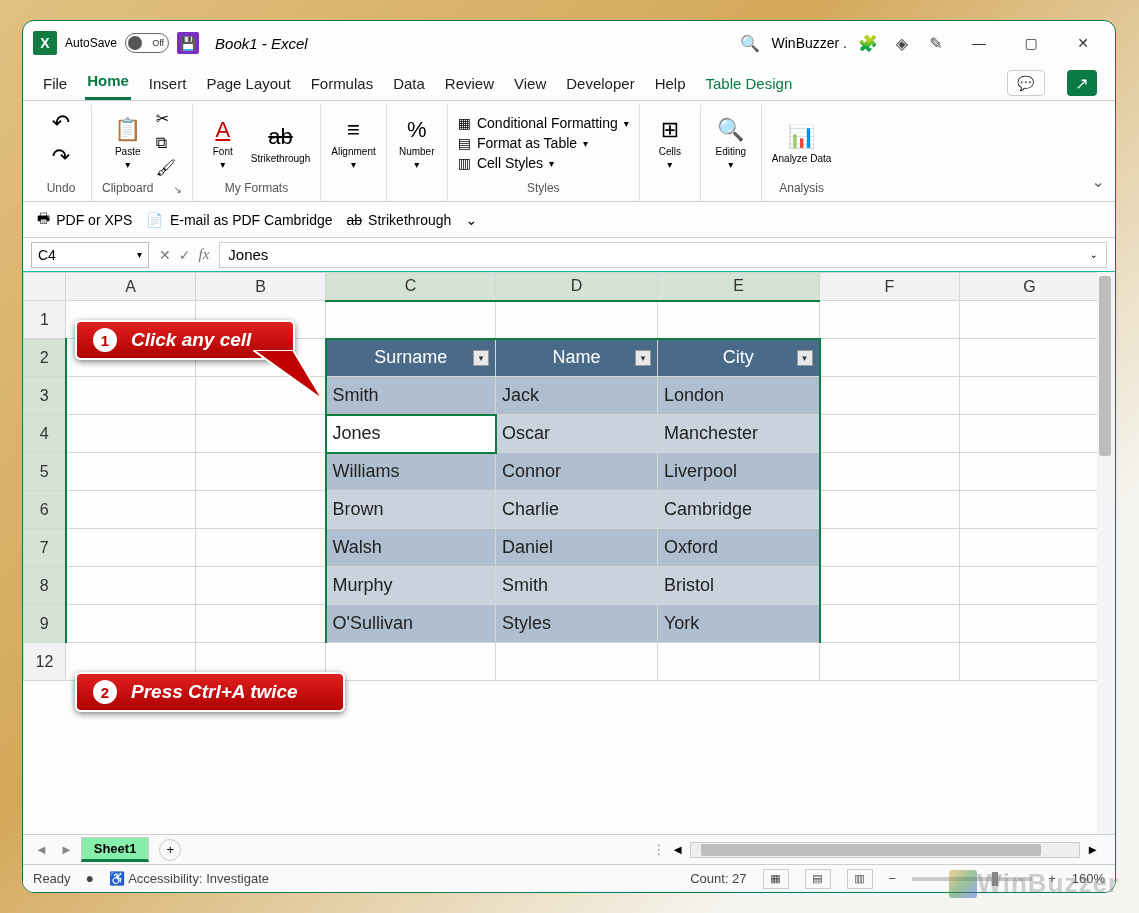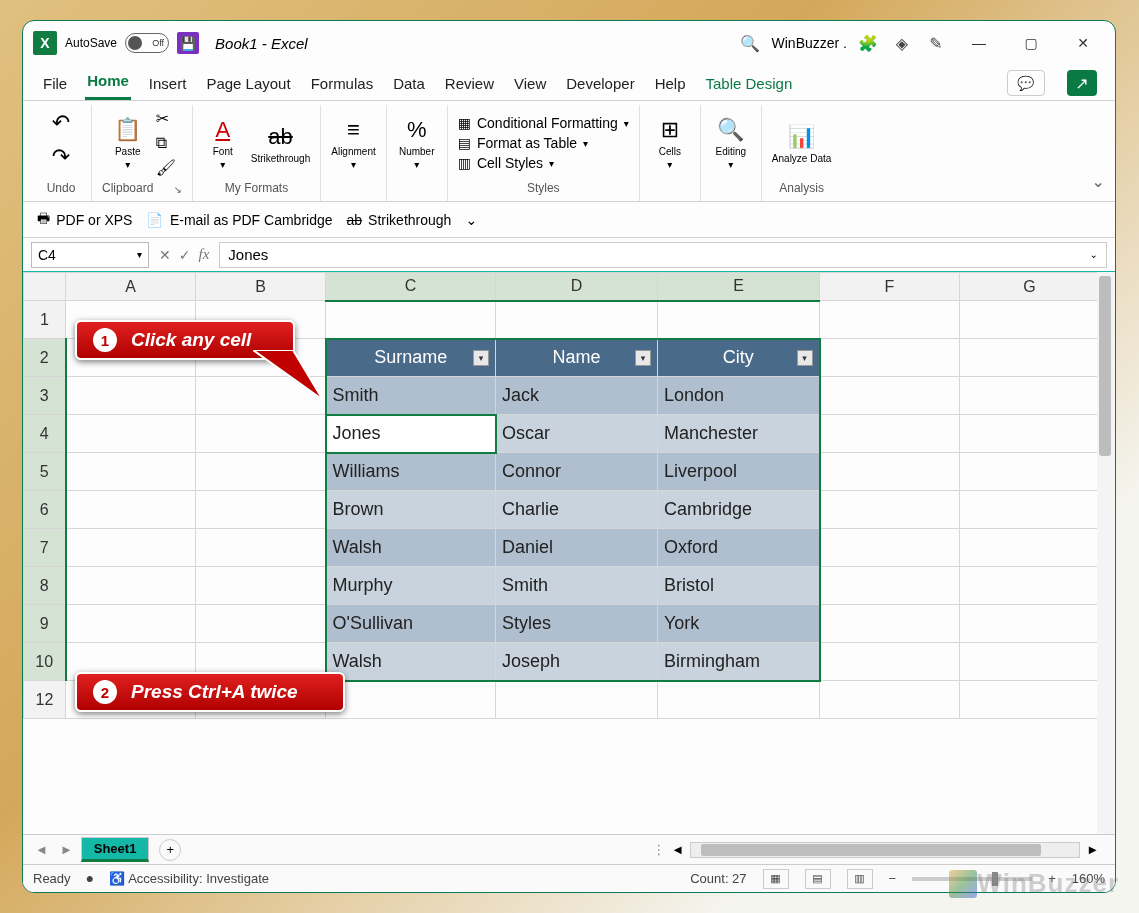--- a/index.html
+++ b/index.html
@@ -70,21 +70,21 @@
   .tbl-border-top { border-top:2px solid #107c41 !important;}
   .tbl-border-left { border-left:2px solid #107c41 !important;}
   .tbl-border-right { border-right:2px solid #107c41 !important;}
   .tbl-border-bottom { border-bottom:2px solid #107c41 !important;}
   
   .callout { position:absolute; background:linear-gradient(#e02020,#b00000); border:2px solid #fff; box-shadow:0 2px 6px rgba(0,0,0,0.5); border-radius:6px; color:#fff; font-weight:bold; font-style:italic; display:flex; align-items:center; padding:6px 16px; gap:14px; font-size:19px;}
   .callout .num { width:24px; height:24px; background:#fff; color:#c00000; border-radius:50%; display:flex; align-items:center; justify-content:center; font-style:normal; font-size:15px;}
   
   .sheettabs { height:30px; border-top:1px solid #ccc; display:flex; align-items:center; padding:0 8px; gap:4px; font-size:13px; background:#fafafa;}
   .sheet-nav { color:#888; padding:0 4px; }
-  .sheet-tab { padding:3px 12px; border:1px solid #ccc; border-bottom:none; background:#14b8a6; }
+  .sheet-tab { padding:3px 12px; border:1px solid #ccc; border-bottom:none; background:#86efac; }
   .sheet-tab.active { border-bottom:3px solid #107c41; font-weight:600;}
   .add-sheet { width:22px; height:22px; border:1px solid #ccc; border-radius:50%; display:flex; align-items:center; justify-content:center; margin-left:6px;}
   .hscroll { flex:1; display:flex; align-items:center; justify-content:flex-end; gap:6px; padding-right:8px;}
   .hscroll-track { width:390px; height:16px; background:#eee; border:1px solid #ccc; position:relative;}
   .hscroll-thumb { position:absolute; left:10px; top:1px; height:12px; width:340px; background:#bdbdbd; border-radius:2px;}
   
   .statusbar { height:28px; border-top:1px solid #ccc; display:flex; align-items:center; padding:0 10px; gap:16px; font-size:13px; color:#444; background:#fafafa;}
   .status-spacer{flex:1;}
   .view-btn { width:26px; height:20px; border:1px solid #ccc; display:flex; align-items:center; justify-content:center; font-size:11px;}
   .zoom-slider { width:120px; height:4px; background:#ccc; position:relative;}
@@ -398,30 +398,20 @@
             <td class="rowhdr selhdr">9</td>
             <td></td>
             <td></td>
           <td class="band-b tbl-border-left">O'Sullivan</td>
             <td class="band-b">Styles</td>
             <td class="band-b tbl-border-right">York</td>
           <td></td>
             <td></td>
           </tr>
         <tr>
-            <td class="rowhdr selhdr">10</td>
-            <td></td>
-            <td></td>
-          <td class="band-a tbl-border-left tbl-border-bottom">Walsh</td>
-            <td class="band-a tbl-border-bottom">Joseph</td>
-            <td class="band-a tbl-border-right tbl-border-bottom">Birmingham</td>
-          <td></td>
-            <td></td>
-          </tr>
-        <tr>
             <td class="rowhdr">12</td>
             <td></td>
             <td></td>
             <td></td>
             <td></td>
             <td></td>
             <td></td>
             <td></td>
           </tr>
       </tbody>

